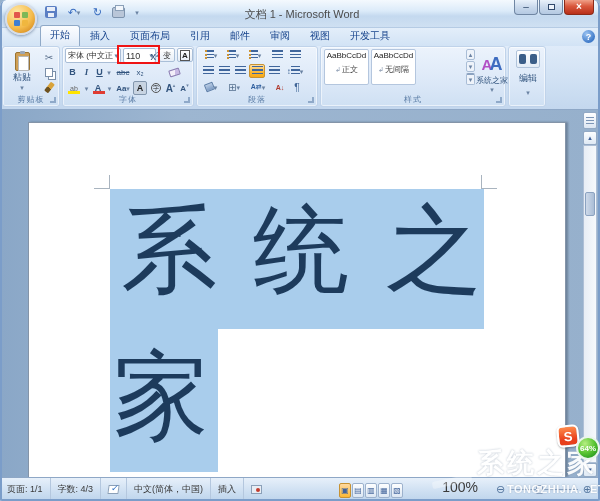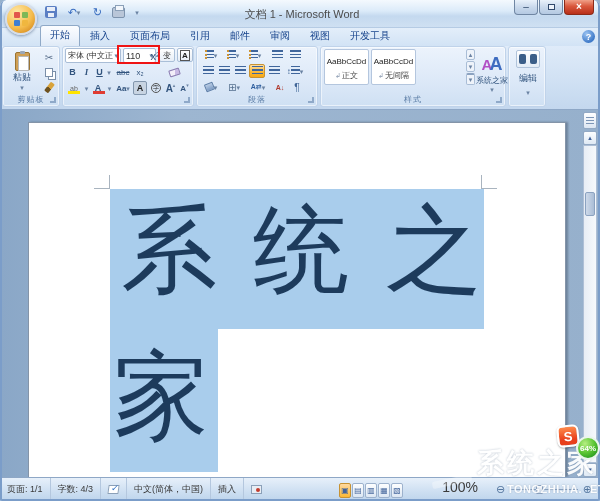--- a/index.html
+++ b/index.html
@@ -46,21 +46,21 @@
   .clipboard-ic{width:15px;height:19px;background:#cf9f55;border:1px solid #9a7433;border-radius:2px;position:relative}
   .clipboard-ic:before{content:"";position:absolute;left:2px;top:3px;width:9px;height:13px;background:#fff;border:1px solid #b8b8b8}
   .clipboard-ic:after{content:"";position:absolute;left:4px;top:-2px;width:5px;height:3px;background:#9aa7b8;border-radius:1px}
   .copy-ic{width:8px;height:9px;background:#fff;border:1px solid #7a8ea8;box-shadow:3px 3px 0 -1px #fff,3px 3px 0 0 #7a8ea8}
   .brush-ic{width:5px;height:11px;background:linear-gradient(#d8a33c 55%,#6f5320 55%);transform:rotate(38deg);border-radius:1px}
   .eraser-ic{width:11px;height:7px;background:linear-gradient(115deg,#f3eef9 55%,#c9b9e4 55%);border:1px solid #8a7ab0;transform:rotate(-18deg);border-radius:1px}
   .bucket-ic{width:9px;height:8px;background:linear-gradient(#b9cce5,#7d9cc4);transform:rotate(-22deg);border:1px solid #5f7fa8;border-radius:1px}
   .yellowbar:after{content:"";position:absolute;left:2px;bottom:1px;width:12px;height:3px;background:#ffe400}
   .redbar:after{content:"";position:absolute;left:2px;bottom:1px;width:12px;height:3px;background:#e03c32}
   .stylecard{position:absolute;top:2px;width:45px;height:36px;background:#fff;border:1px solid #b4c6de;border-radius:2px;text-align:center;cursor:default}
-  .stylecard .prev{font-size:8px;color:#222;margin-top:7px;white-space:nowrap}
+  .stylecard .prev{font-size:8px;color:#222;margin-top:1px;white-space:nowrap}
   .stylecard .nm{font-size:8px;color:#444;margin-top:4px}
   .marker{color:#8a9ab0;font-size:7px;margin-right:1px}
   .binoc{width:18px;height:10px;position:relative}
   .binoc:before,.binoc:after{content:"";position:absolute;top:0;width:7px;height:10px;background:#3b5e88;border-radius:2px}
   .binoc:before{left:0}.binoc:after{right:0}
   .AA1{color:#b14fc5;font-weight:bold;font-size:15px}
   .AA2{color:#3e6cc0;font-weight:bold;font-size:18px;margin-left:-3px}
   .redbox{position:absolute;border:2px solid #ef1414;z-index:40;pointer-events:none}
   
   .docarea{position:absolute;left:0;top:110px;right:0;bottom:24px;background:linear-gradient(90deg,#8aa7c7,#9db6d1 30%,#96b0cc)}
@@ -246,20 +246,21 @@
       </div>
     <div class="ic" style="left:101px;top:34px;width:13px">
         <b style="font-size:10px">A</b>
         <span class="car" style="font-size:5px;margin-top:-6px">▴</span>
       </div>
     <div class="ic" style="left:115px;top:34px;width:13px">
         <b style="font-size:8px">A</b>
         <span class="car" style="font-size:5px;margin-top:-5px">▾</span>
       </div>
 
+    <div class="glabel">字体</div>
     <div class="dlg"></div>
   </div>
 
   <div class="grp" style="left:196px;width:122px">
     <div class="ic" style="left:4px;top:1px;width:20px">
         <span class="bars short list"></span>
         <span class="car">▾</span>
       </div>
     <div class="ic" style="left:26px;top:1px;width:20px">
         <span class="bars short list"></span>

